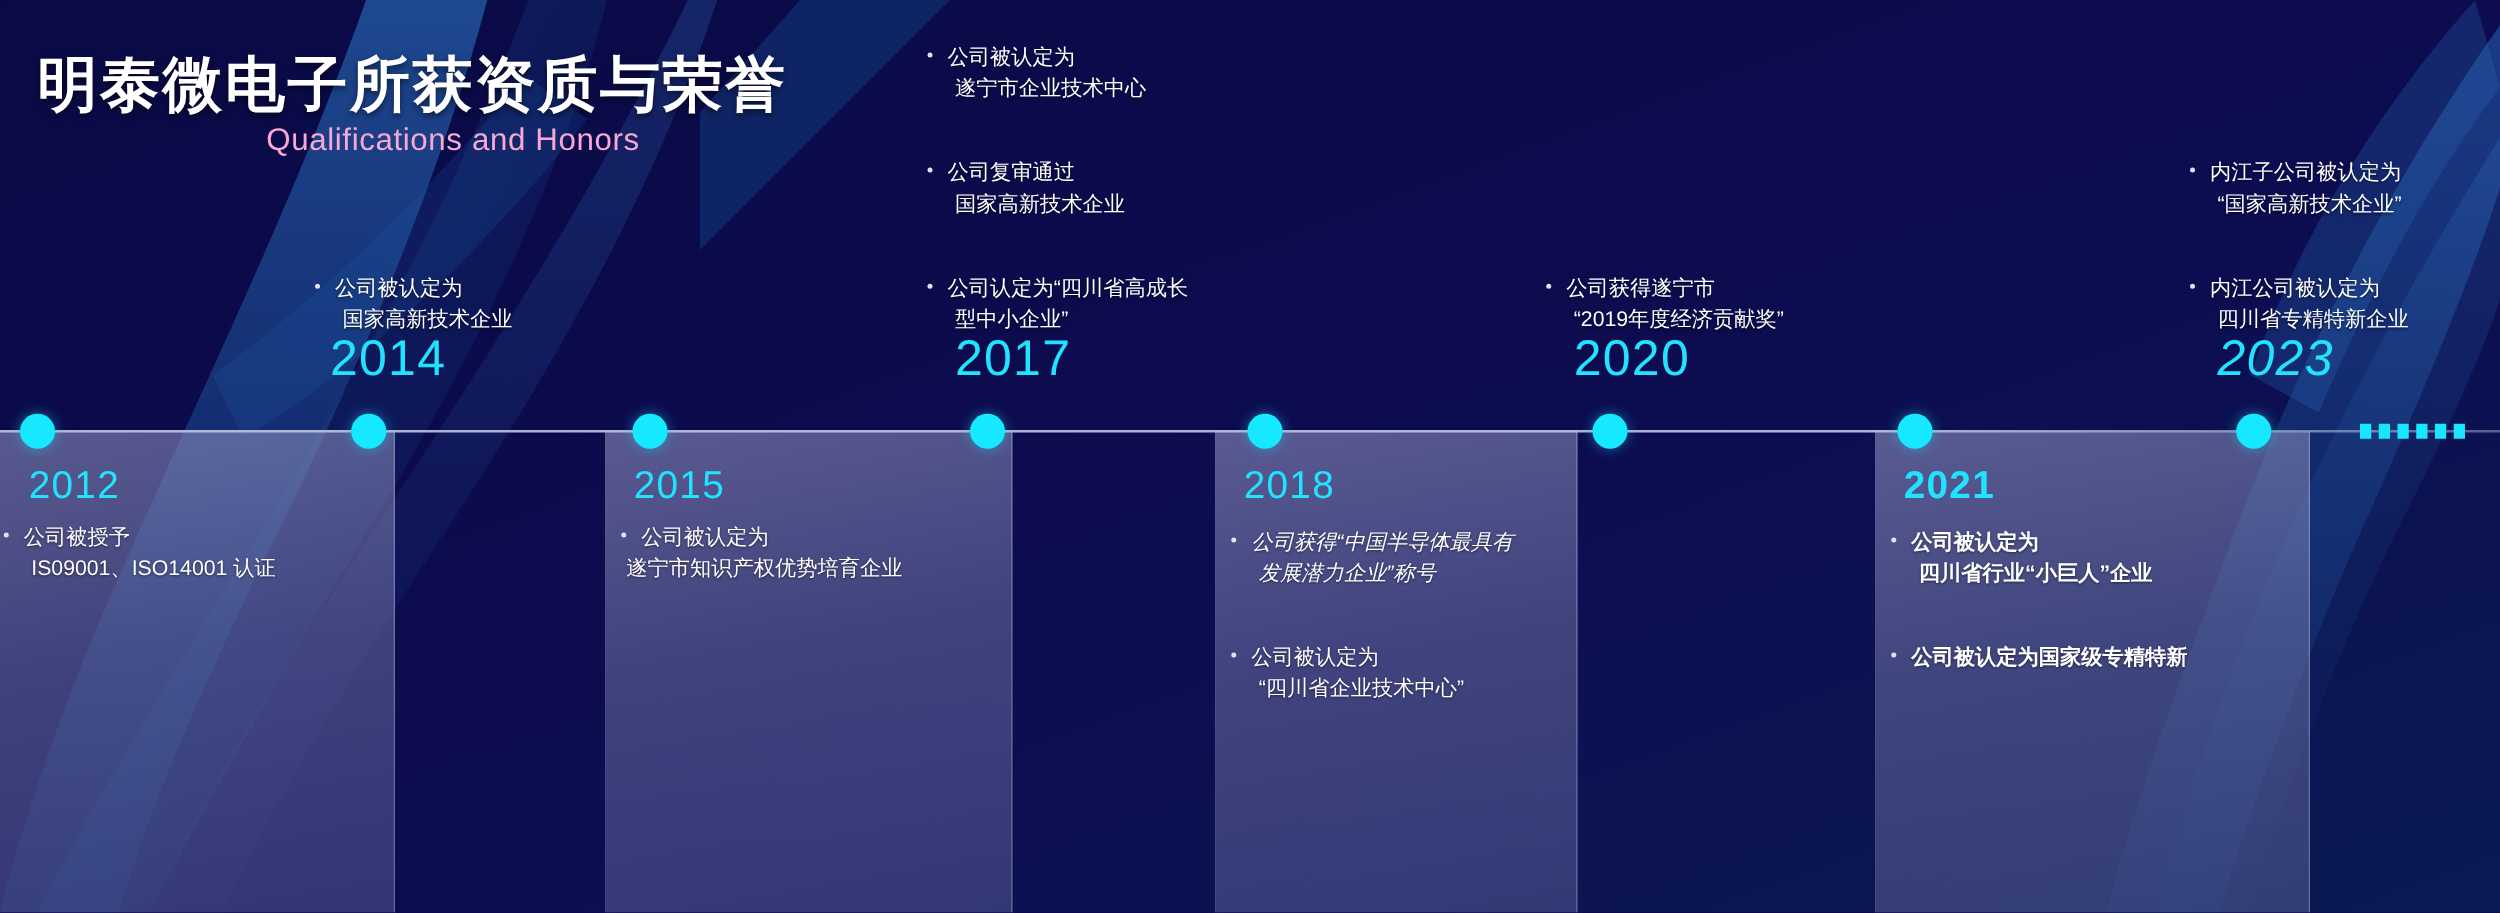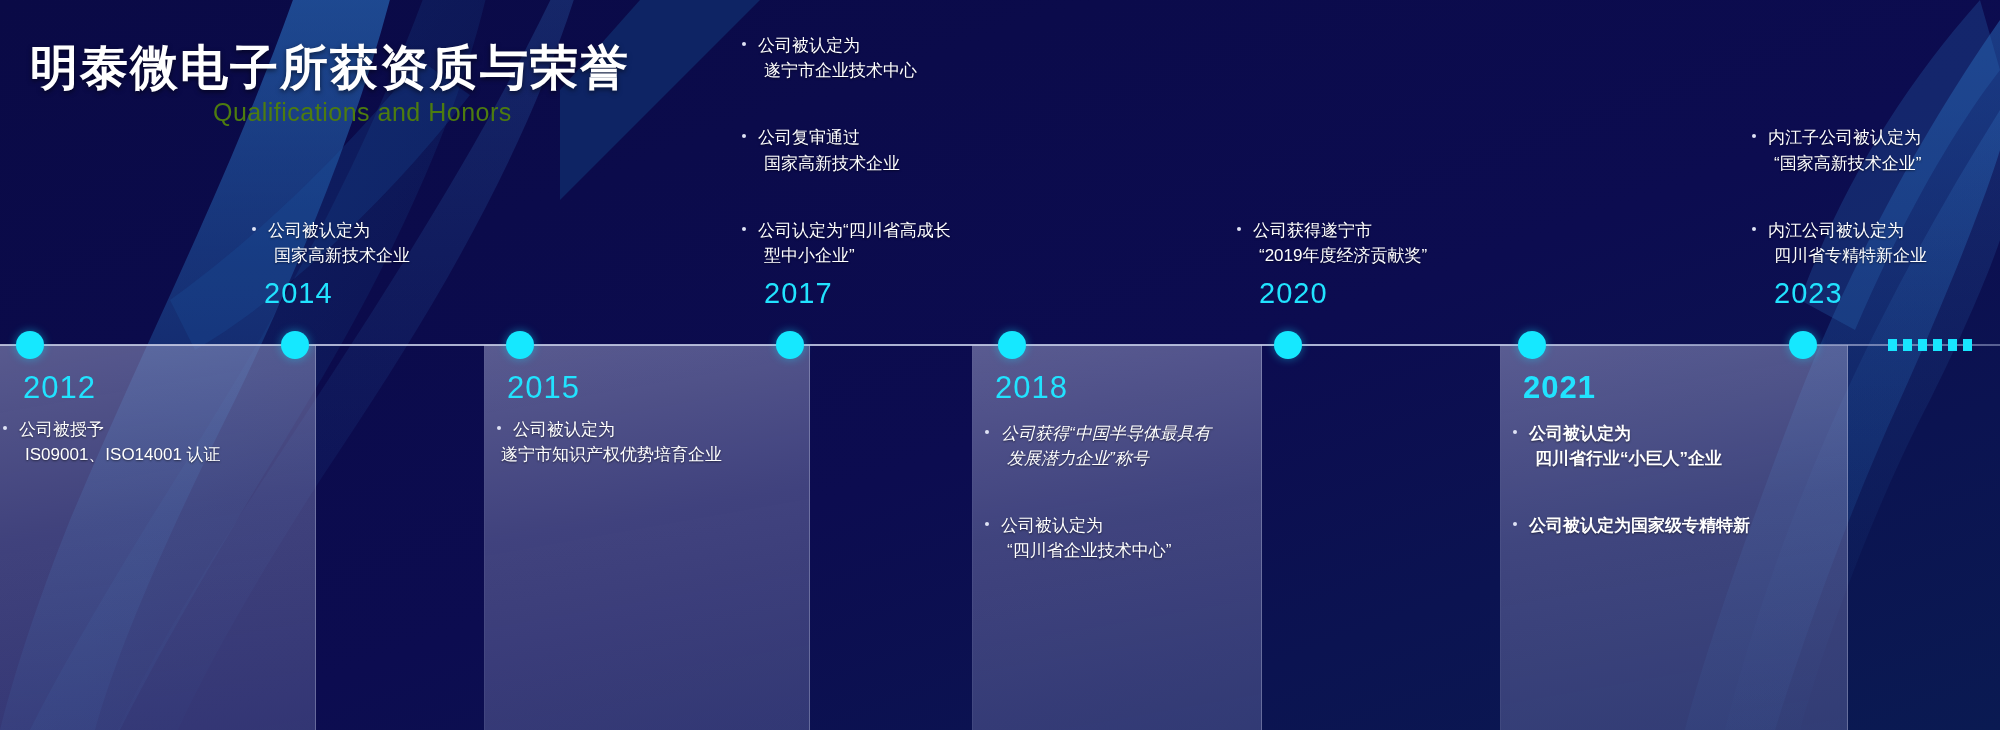--- a/index.html
+++ b/index.html
@@ -16,21 +16,21 @@
 
   
   .title{
     position:absolute;left:30px;top:36px;
     font-size:48px;font-weight:bold;color:#ffffff;
     letter-spacing:2px;white-space:nowrap;
     text-shadow:0 2px 5px rgba(0,0,0,.55);
   }
   .subtitle{
     position:absolute;left:213px;top:98px;
-    font-size:25px;color:#4d7c0f;white-space:nowrap;
+    font-size:25px;color:#f9a8d4;white-space:nowrap;
     letter-spacing:.5px;
   }
 
   
   .axis{
     position:absolute;left:0;top:344px;width:2000px;height:2px;
     background:linear-gradient(to right,rgba(200,205,230,.85) 0%,rgba(190,198,228,.9) 75%,rgba(150,160,200,.55) 100%);
   }
   .dashes{position:absolute;top:339px;left:1888px;display:flex;gap:6px;}
   .dashes i{display:block;width:9px;height:12px;background:#18e6ff;}
@@ -50,21 +50,21 @@
     box-sizing:border-box;
   }
   .panel .yr{
     position:absolute;left:22px;top:25px;
     font-size:31px;color:#21e3ff;letter-spacing:1px;
   }
 
   
   .above{position:absolute;}
   .above .yr{
-    font-size:29px;color:#21e3ff;letter-spacing:1px;
+    font-size:40px;color:#21e3ff;letter-spacing:1px;
     position:absolute;left:0;bottom:0;
   }
   .above .items{position:absolute;left:0;bottom:40px;width:330px;}
 
   
   ul.bl{list-style:none;margin:0;padding:0;}
   ul.bl li{
     position:relative;padding-left:18px;margin-bottom:23px;
     color:#ffffff;font-size:17px;line-height:1.48;
     text-shadow:0 1px 2px rgba(0,0,0,.5);
@@ -207,21 +207,21 @@
     <ul class="bl items" style="bottom:42px;width:265px;">
       <li style="margin-bottom:42px;">
         <span>内江子公司被认定为</span>
         <span class="l2">“国家高新技术企业”</span>
       </li>
       <li>
         <span>内江公司被认定为</span>
         <span class="l2">四川省专精特新企业</span>
       </li>
     </ul>
-    <div class="yr" style="left:24px;">2023</div>
+    <div class="yr" style="left:24px;font-style:italic;">2023</div>
   </div>
 
   <div class="axis"></div>
   <div class="dashes">
     <i></i>
     <i></i>
     <i></i>
     <i></i>
     <i></i>
     <i></i>

